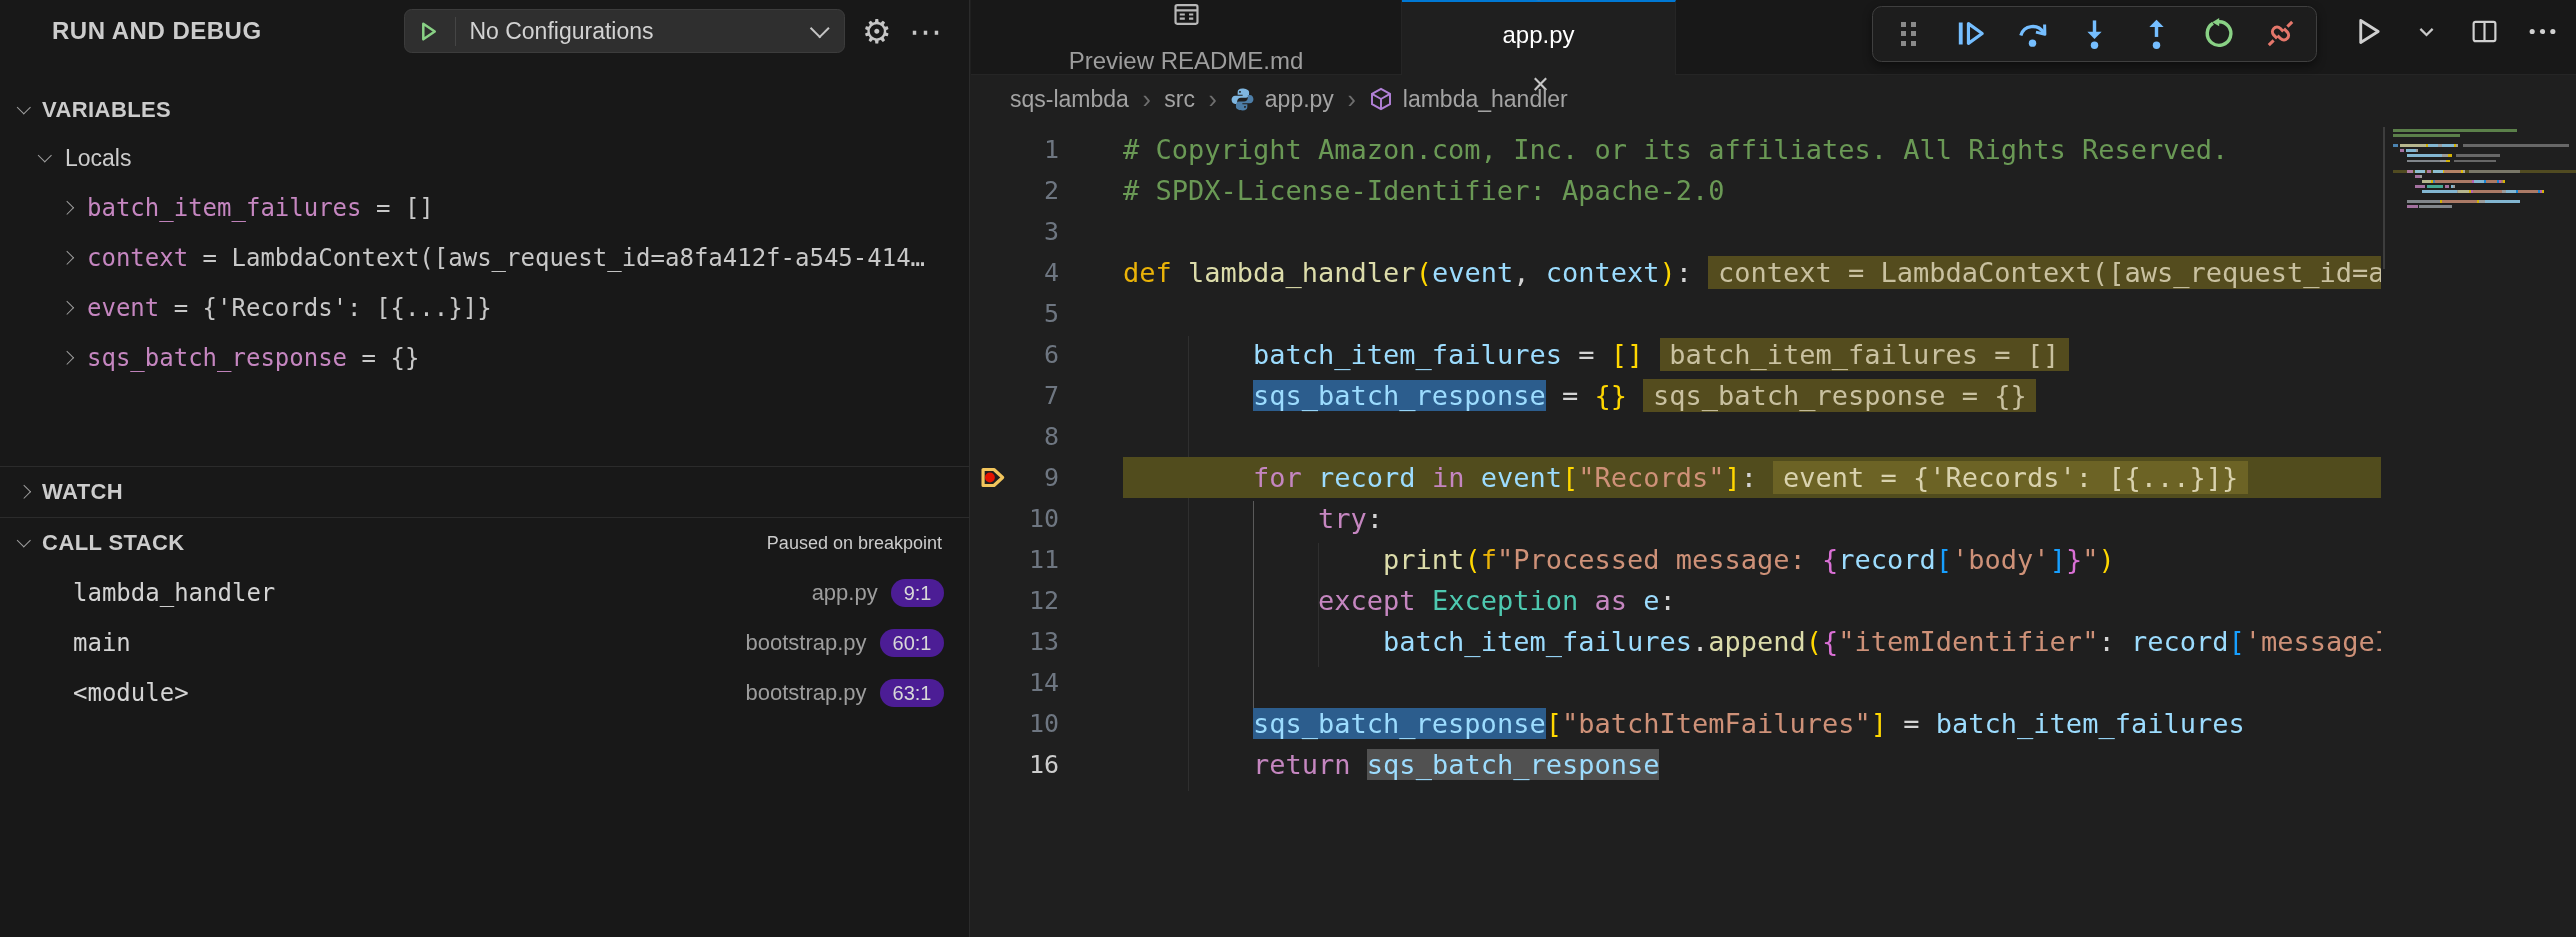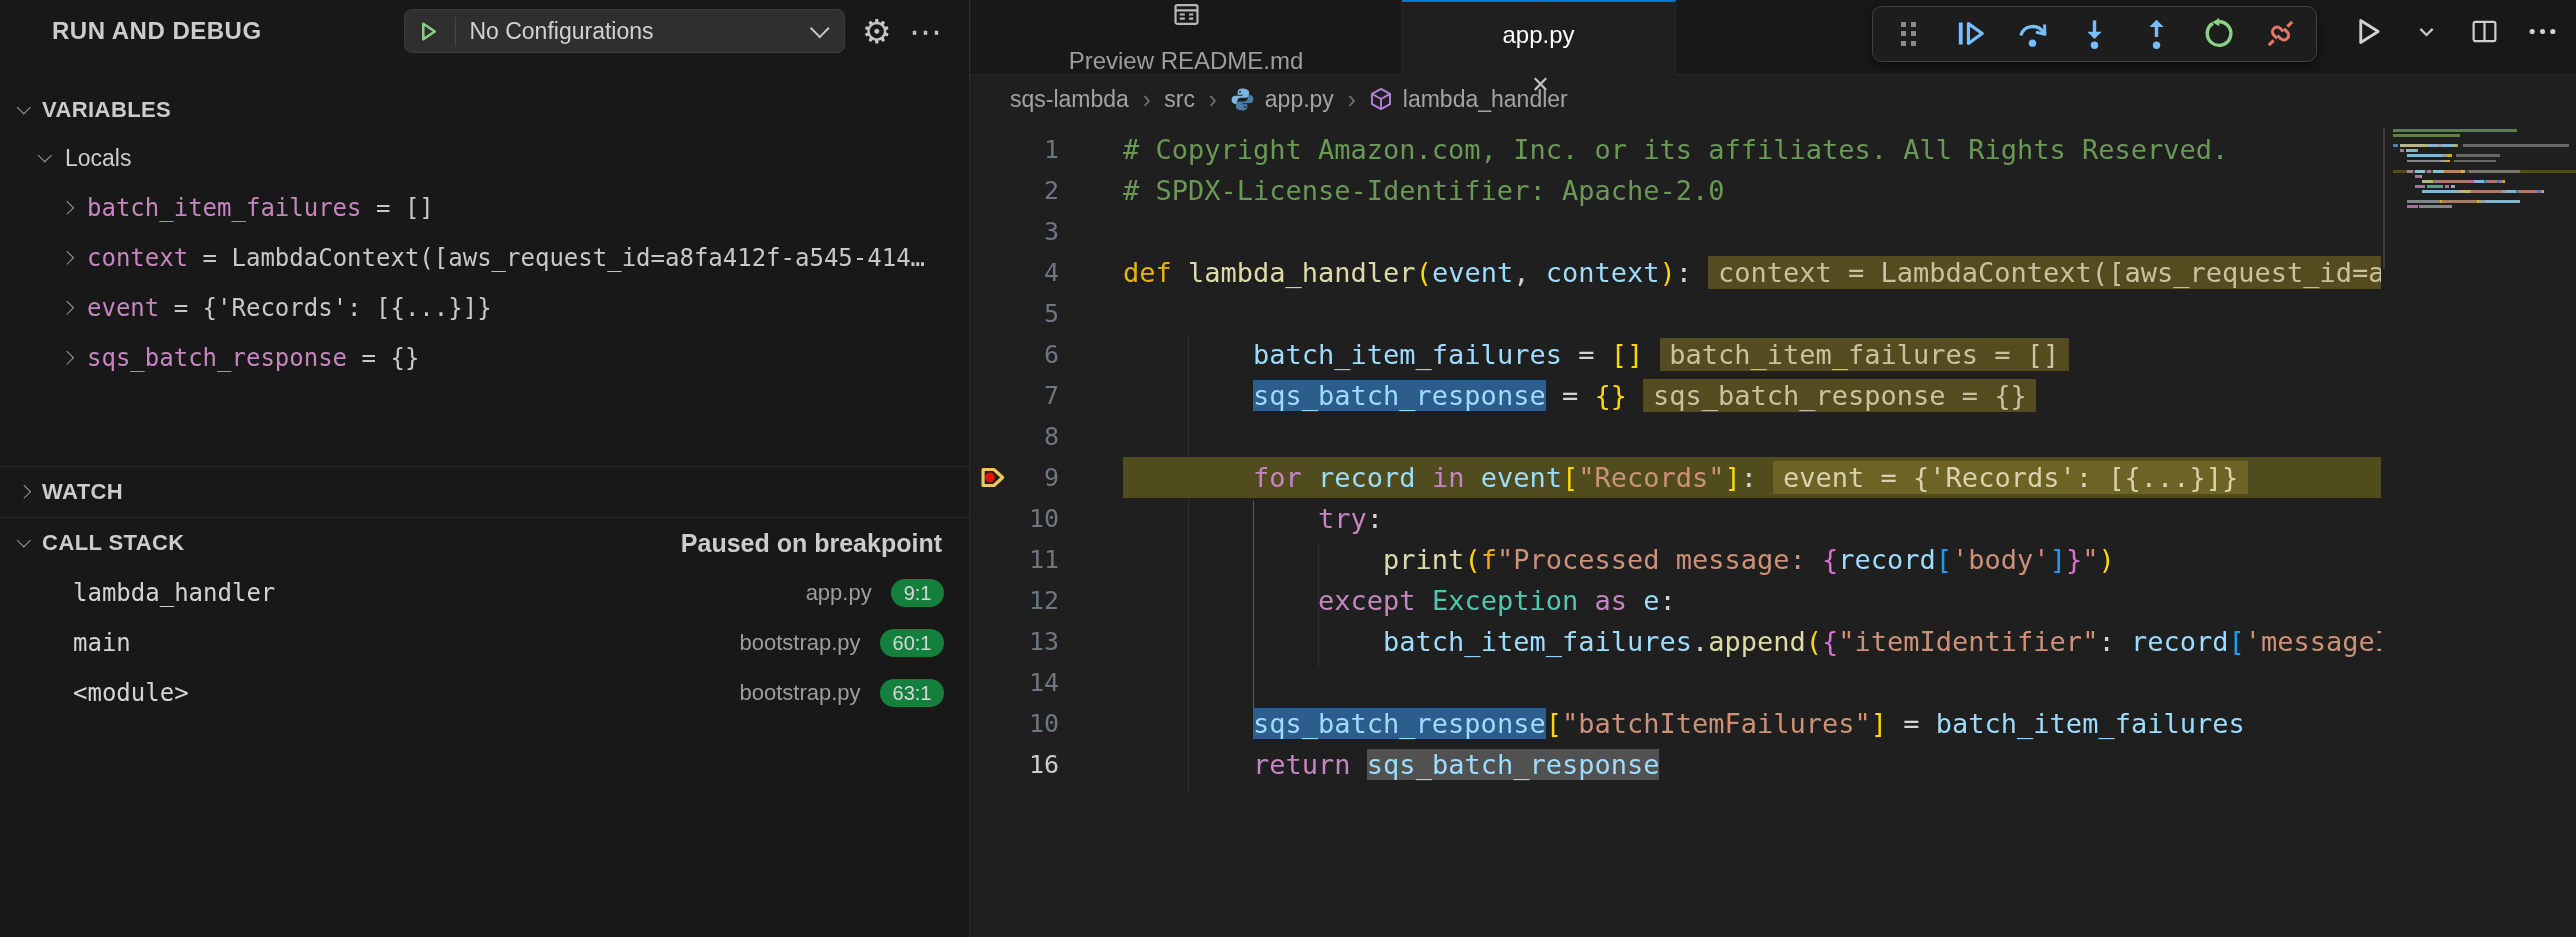--- a/index.html
+++ b/index.html
@@ -28,26 +28,26 @@
   .sect{ height:46px; padding:0 27px 0 19px; gap:13.5px; }
   .sect .lbl{ font-size:22px; font-weight:700; color:#cccccc; letter-spacing:0.4px; }
   .sect.first{ margin-top:25px; }
   .bt{ border-top:1px solid #2b2b2b; height:51px; }
   .sub{ height:50px; padding-left:40px; gap:15.4px; }
   .sub .lbl{ font-size:23px; font-weight:400; color:#cccccc; }
   .vrow{ height:50px; padding-left:62px; gap:15.4px; font-size:24px; }
   .vrow .vname{ color:#c586c0; }
   .vrow .veq{ color:#c8c8c8; }
   .vrow .vval{ color:#c8c8c8; white-space:nowrap; overflow:hidden; flex:1; padding-right:9.6px; }
-  .status{ margin-left:auto; font-size:25px; font-weight:700; color:#cccccc; }
+  .status{ margin-left:auto; font-size:18px; font-weight:400; color:#cccccc; }
   .frow{ height:50px; padding:0 25px 0 73px; display:flex; align-items:center; }
   .fname{ font-size:24px; color:#d4d4d4; }
   .fright{ margin-left:auto; display:flex; align-items:center; gap:13.5px; }
   .ffile{ font-size:22px; color:#9d9d9d; }
-  .badge{ background:#15803d; color:#d8d8d8; font-size:20px; border-radius:15.4px; padding:2.9px 12.5px;margin-left:6px; }
+  .badge{ background:#4c1d95; color:#d8d8d8; font-size:20px; border-radius:15.4px; padding:2.9px 12.5px; }
 
   
   .editor{ position:absolute; left:971px; top:0; right:0; bottom:0; background:#1f1f1f; }
   .tabbar{ height:75px; background:#181818; border-bottom:1px solid #252525; display:flex; }
   .tab{ display:flex; align-items:center; justify-content:center; gap:19px; height:75px;
         border-right:1px solid #252525; padding:0 34px; cursor:pointer;flex-direction:column; }
   .tab.inactive{ width:431px; color:#9d9d9d; }
   .tab.active{ width:274px; background:#1f1f1f; color:#ffffff; border-top:2.9px solid #0078d4;
                margin-bottom:-1px; }
   .tab .tlabel{ font-size:24px; white-space:nowrap; }

